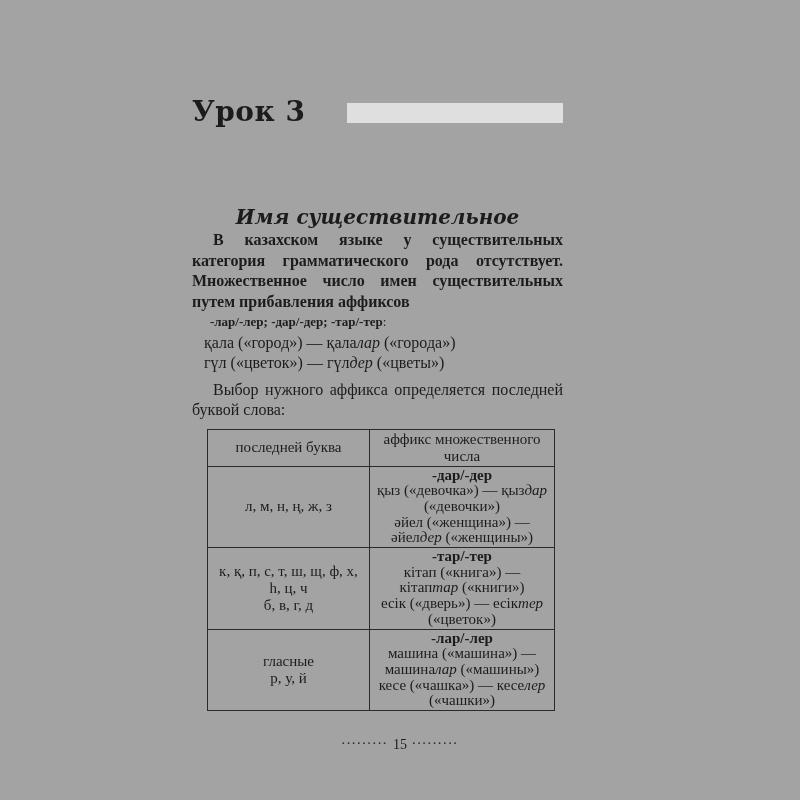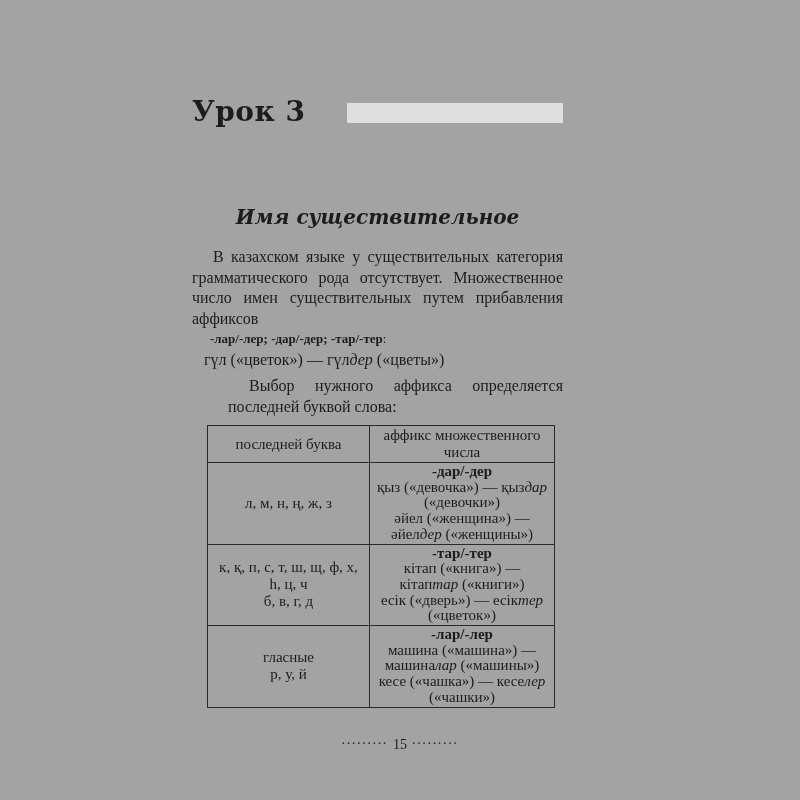--- a/index.html
+++ b/index.html
@@ -8,24 +8,24 @@
   .content { position:absolute; left:192px; top:98px; width:371px; }
 
   .lesson-header { display:flex; align-items:center; height:28px; }
   .lesson-title { font-family:"DejaVu Serif", serif; font-weight:700; font-size:28px; line-height:28px; letter-spacing:0.5px; }
   .header-bar { width:216px; height:20px; background:#dfdfdf; margin-left:auto; margin-top:2px; }
 
   .section-title { margin:78px 0 0 0; text-align:center; font-family:"DejaVu Serif", serif;
                    font-style:italic; font-weight:700; font-size:20px; line-height:26px; }
 
   .para { margin:0; font-size:16px; line-height:20.5px; text-align:justify; }
-  .para-first { margin-top:17px; text-indent:21px; }
+  .para-first { text-indent:21px;font-weight:bold; }
   .affix-head { margin-left:18px; font-size:13px; line-height:20.5px; }
   .ex-line { margin-left:12px; font-size:16px; line-height:20.5px; }
-  .para-second { margin-top:6px; text-indent:21px;margin-left:36px; }
+  .para-second { margin-top:6px; text-indent:21px; }
 
   table.affix-table { border-collapse:collapse; width:348px; margin:8px 0 0 15px;
                       font-size:15px; }
   .affix-table th, .affix-table td { border:1px solid #2a2a2a; text-align:center; vertical-align:middle; }
   .affix-table th { font-weight:normal; height:34px; line-height:17px; padding:1px 4px; font-size:15px; }
   .affix-table td { padding:1px 3px; }
   .col-letters { width:153px; }
   .letters span { display:block; line-height:17px; white-space:nowrap; }
   .affix-cell div { line-height:15.7px; }
   .affix-name { font-weight:700; }
@@ -49,20 +49,21 @@
       <span class="lesson-title">Урок 3</span>
       <span class="header-bar"></span>
     </div>
 
     <h2 class="section-title">Имя существительное</h2>
 
     <p class="para para-first">В казахском языке у существительных категория грамматического рода отсутствует. Множественное число имен существительных путем прибавления аффиксов</p>
 
     <div class="affix-head"><b>-лар/-лер; -дар/-дер; -тар/-тер</b><span>:</span></div>
 
+    <div class="ex-line"><span>қала («город») — қала</span><i>лар</i><span> («города»)</span></div>
     <div class="ex-line"><span>гүл («цветок») — гүл</span><i>дер</i><span> («цветы»)</span></div>
 
     <p class="para para-second">Выбор нужного аффикса определяется последней буквой слова:</p>
 
     <table class="affix-table">
       <thead>
         <tr>
           <th class="col-letters">последней буква</th>
           <th>аффикс множественного числа</th>
         </tr>

